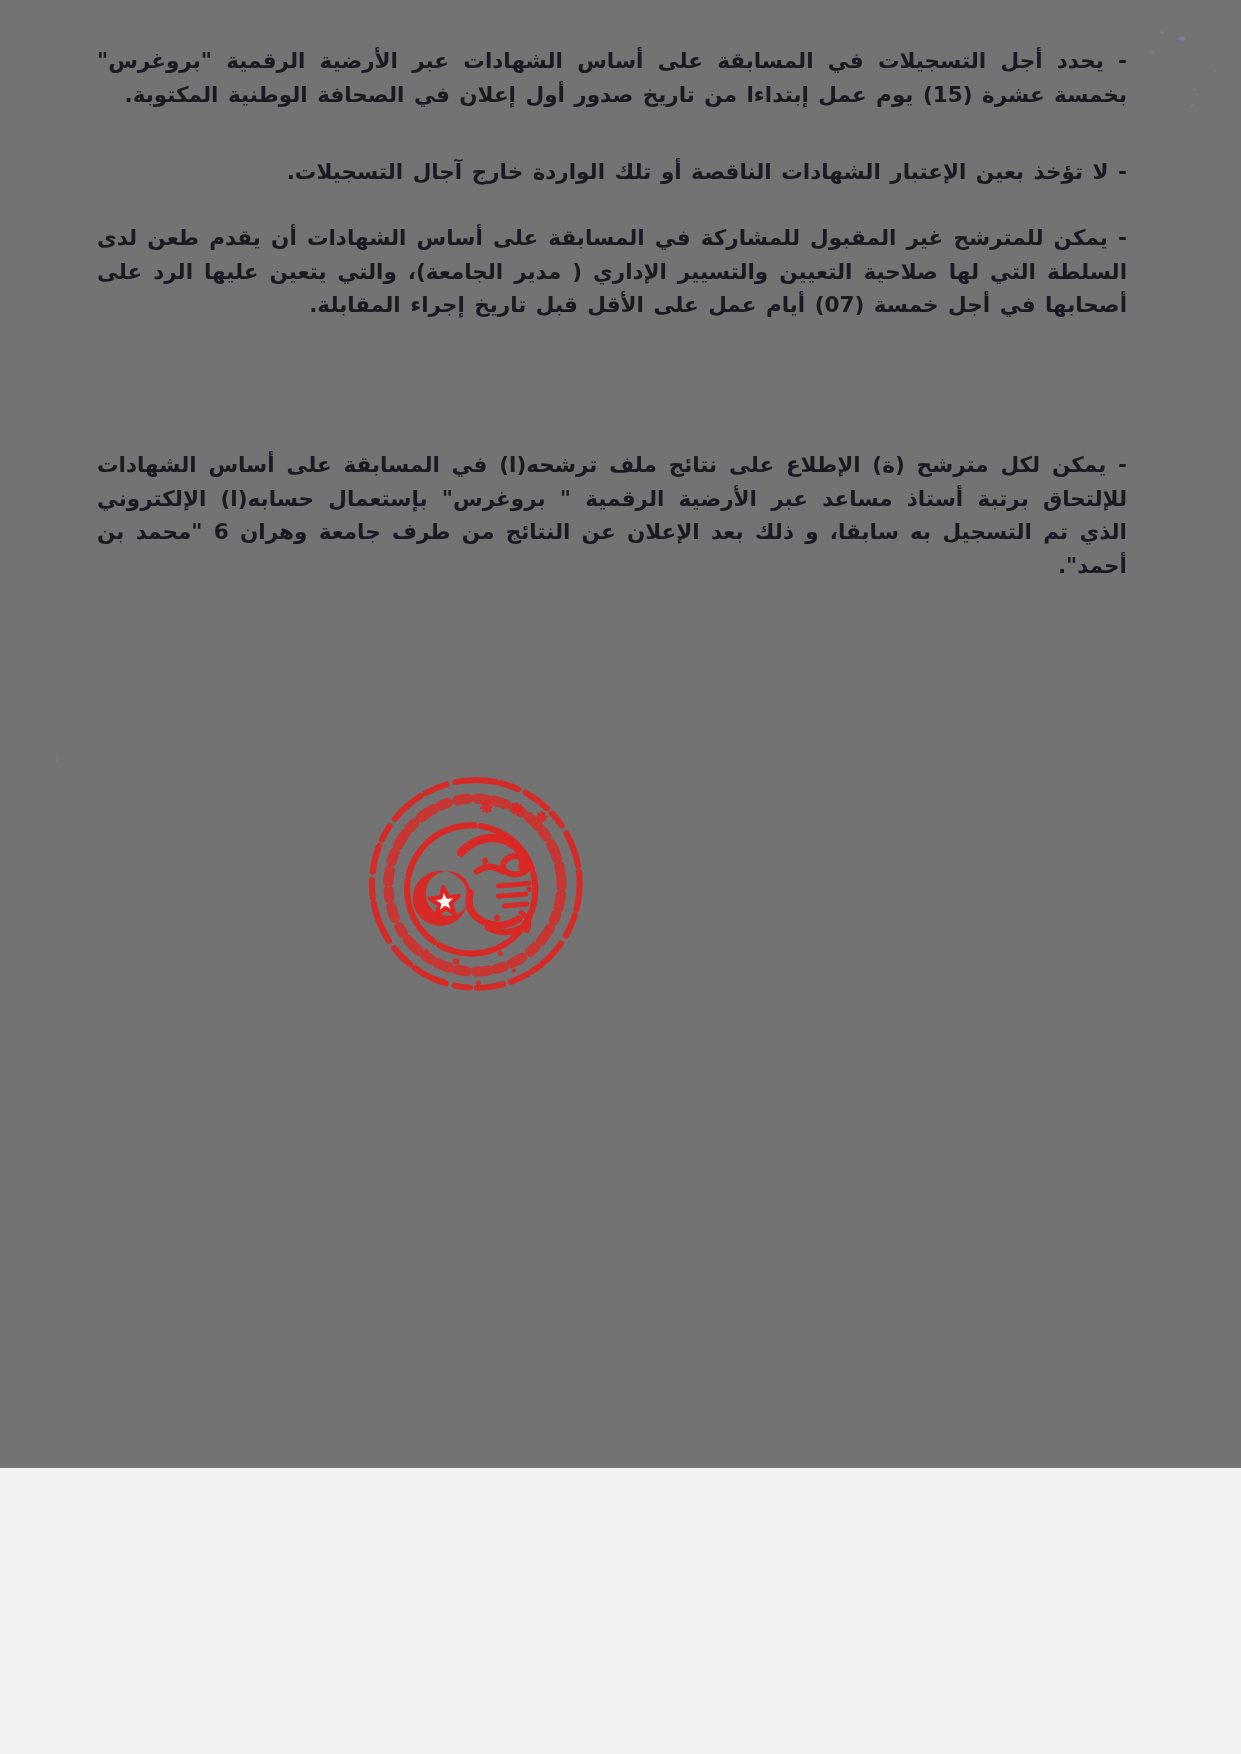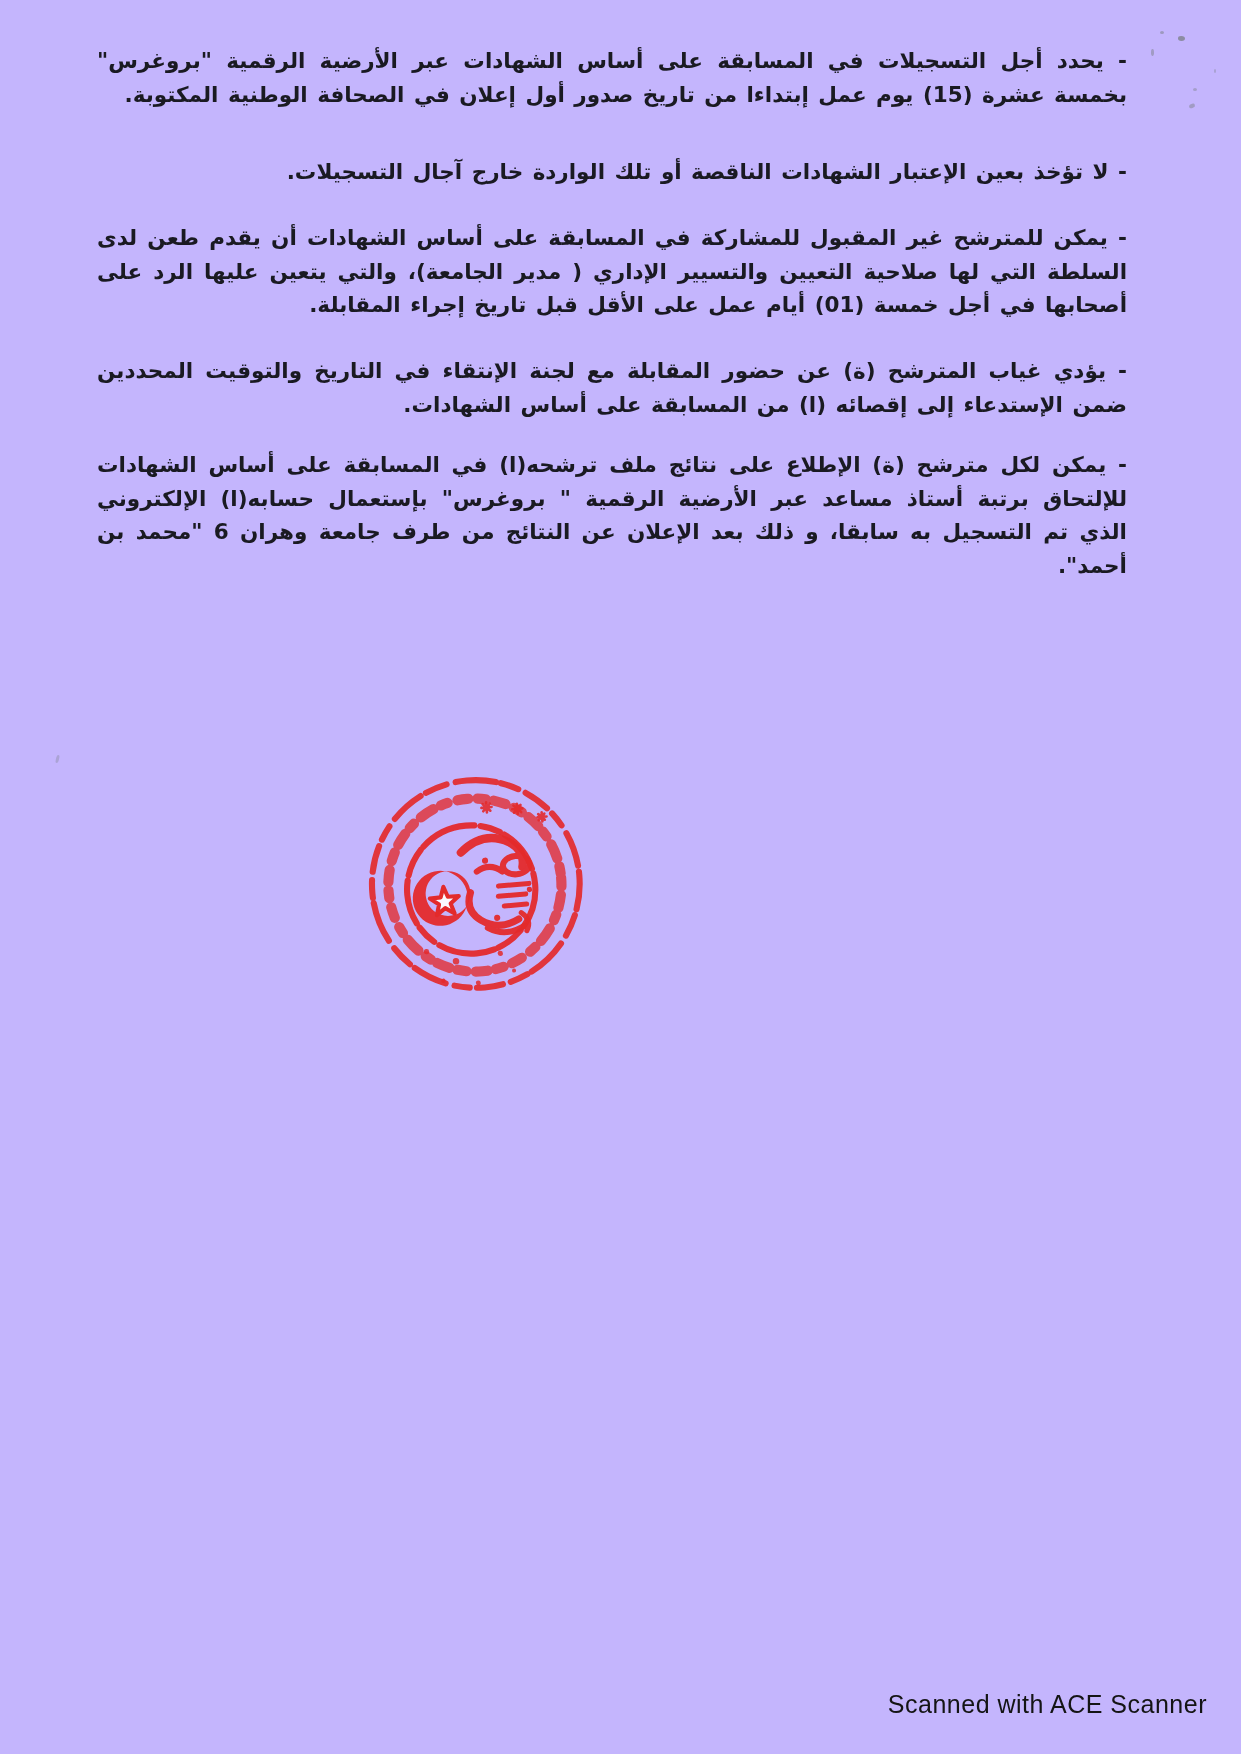--- a/index.html
+++ b/index.html
@@ -3,22 +3,22 @@
 <meta charset="utf-8">
 <style>
   html,body{margin:0;padding:0;}
   body{
     width:1241px;height:1754px;
     background:#f2f2f2;
     font-family:"DejaVu Sans",sans-serif;
   }
   .page{
     position:relative;
-    width:1241px;height:1754px;
-    background:#c4b5fd;
+    width:1241px;height:1468px;
+    background:#737373;
     overflow:hidden;
   }
   
   .doc-par{
     position:absolute;
     left:97px;
     width:1030px;
     direction:rtl;
     unicode-bidi:plaintext;
     text-align:justify;
@@ -69,22 +69,21 @@
   .sp6{left:1189px;top:104px;width:6px;height:4px;opacity:.5;border-radius:60% 40% 50% 50%;transform:rotate(-20deg);}
   .sp7{left:56px;top:755px;width:3px;height:8px;opacity:.35;border-radius:40%;transform:rotate(14deg);}
 </style>
 </head>
 <body>
 
 <div class="page">
 
   <p class="doc-par p1">- يحدد أجل التسجيلات في المسابقة على أساس الشهادات عبر الأرضية الرقمية "بروغرس" بخمسة عشرة (15) يوم عمل إبتداءا من تاريخ صدور أول إعلان في الصحافة الوطنية المكتوبة.</p>
   <p class="doc-par p2">- لا تؤخذ بعين الإعتبار الشهادات الناقصة أو تلك الواردة خارج آجال التسجيلات.</p>
-  <p class="doc-par p3">- يمكن للمترشح غير المقبول للمشاركة في المسابقة على أساس الشهادات أن يقدم طعن لدى السلطة التي لها صلاحية التعيين والتسيير الإداري ( مدير الجامعة)، والتي يتعين عليها الرد على أصحابها في أجل خمسة (01) أيام عمل على الأقل قبل تاريخ إجراء المقابلة.</p>
-  <p class="doc-par p4">- يؤدي غياب المترشح (ة) عن حضور المقابلة مع لجنة الإنتقاء في التاريخ والتوقيت المحددين ضمن الإستدعاء إلى إقصائه (ا) من المسابقة على أساس الشهادات.</p>
+  <p class="doc-par p3">- يمكن للمترشح غير المقبول للمشاركة في المسابقة على أساس الشهادات أن يقدم طعن لدى السلطة التي لها صلاحية التعيين والتسيير الإداري ( مدير الجامعة)، والتي يتعين عليها الرد على أصحابها في أجل خمسة (07) أيام عمل على الأقل قبل تاريخ إجراء المقابلة.</p>
   <p class="doc-par p5">- يمكن لكل مترشح (ة) الإطلاع على نتائج ملف ترشحه(ا) في المسابقة على أساس الشهادات للإلتحاق برتبة أستاذ مساعد عبر الأرضية الرقمية " بروغرس" بإستعمال حسابه(ا) الإلكتروني الذي تم التسجيل به سابقا، و ذلك بعد الإعلان عن النتائج من طرف جامعة وهران 6 "محمد بن أحمد".</p>
 
   <svg class="stamp" viewBox="0 0 220 220" xmlns="http://www.w3.org/2000/svg">
     <g transform="rotate(-5 110 110)" stroke="#e6201c" fill="none" stroke-linecap="round">
 
       <circle cx="110" cy="108" r="102" stroke-width="6" stroke-dasharray="34 6 22 9 40 5 18 8 26 7 15 9" opacity="0.92"></circle>
 
       <circle cx="109" cy="109" r="85" stroke-width="10" stroke-dasharray="9 8 13 7 6 9 15 8 7 10 11 9 8 8 12 9" opacity="0.78"></circle>
 
       <circle cx="105" cy="113" r="63" stroke-width="6" stroke-dasharray="44 5 28 4 56 6 20 5" opacity="0.95"></circle>

